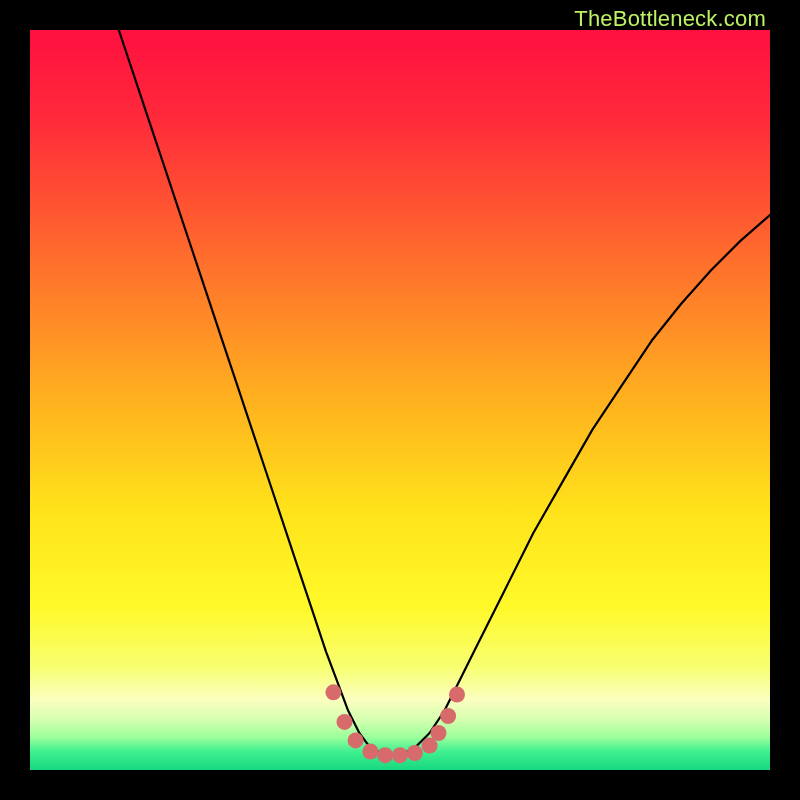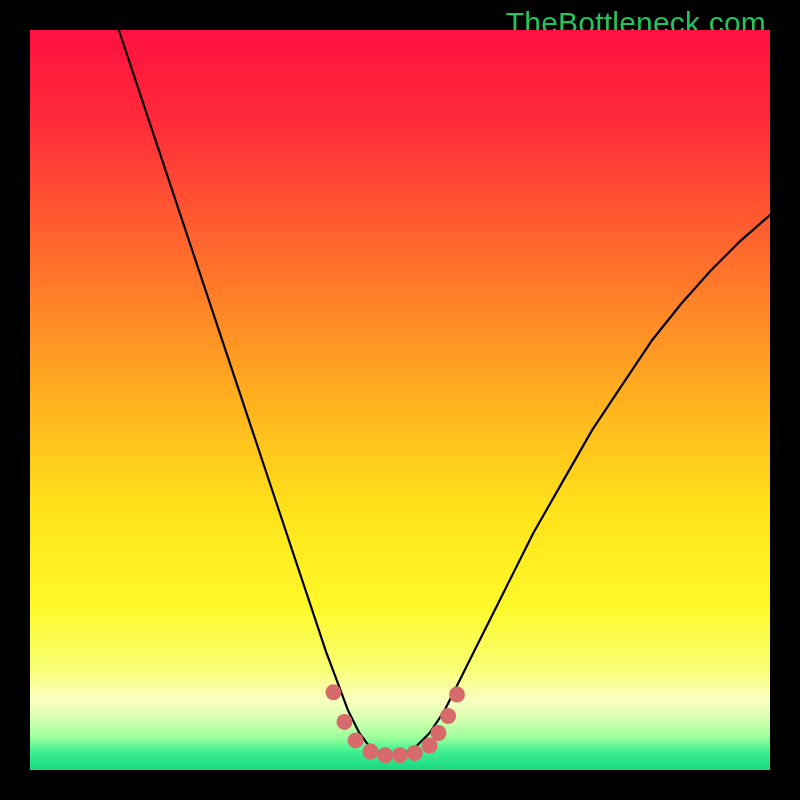--- a/index.html
+++ b/index.html
@@ -32,22 +32,22 @@
   .curve-svg {
     position: absolute;
     inset: 0;
     width: 100%;
     height: 100%;
   }
   .watermark {
     position: absolute;
     top: 6px;
     right: 34px;
-    color: #22c55e;
-    font-size: 30px;
+    color: #bef264;
+    font-size: 22px;
     letter-spacing: 0.2px;
     font-weight: 400;
     user-select: none;
   }
 </style>
 </head>
 <body>
 
 <div class="stage">
 

